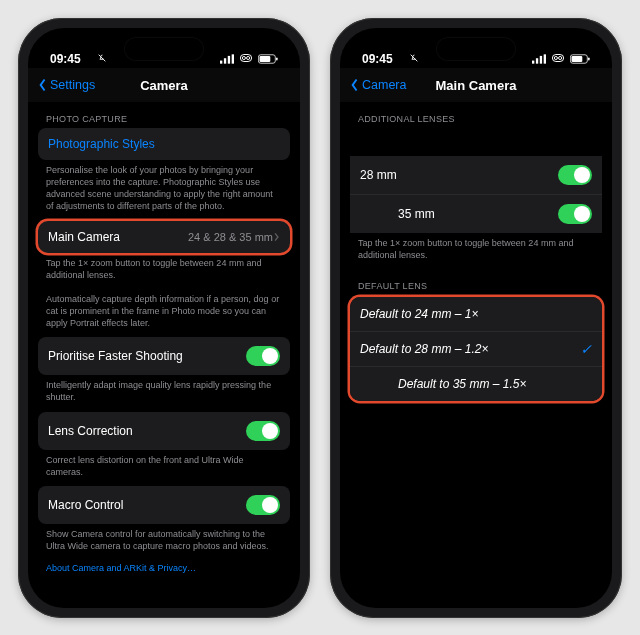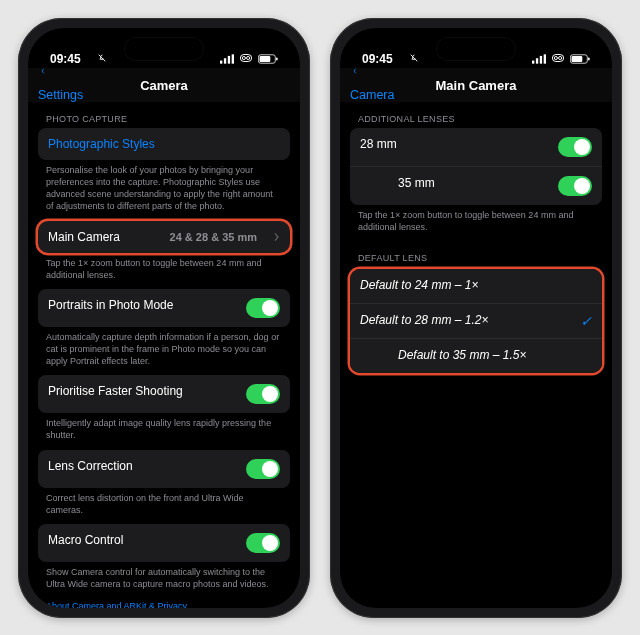--- a/index.html
+++ b/index.html
@@ -78,60 +78,60 @@
     justify-content:center;
     position:relative;
     background: var(--header);
   }
   .nav-back {
     position:absolute;
     left:10px;
     top:0;
     height:100%;
     display:flex;
-    align-items:flex-start;
+    align-items:center;
     color:var(--accent);
     font-size:12.5px;
-    gap:14px;
-    flex-direction:column;
+    gap:2px;
   }
   .nav-back svg { width:10px; height:14px; }
   .nav-title { font-size:13px; font-weight:600; }
   .content {
     height: calc(100% - 74px);
     overflow:hidden;
     padding: 0 10px;
   }
   .section-label {
     font-size:9px;
     color:var(--text-secondary);
     letter-spacing:.3px;
     padding: 12px 8px 4px;
   }
   .cell {
     background: var(--cell);
     border-radius: 8px;
     padding: 9px 10px;
     font-size: 12px;
     display:flex;
+    align-items:center;
     justify-content:space-between;
     position:relative;
   }
   .cell + .cell { margin-top: 0; }
-  .group { border-radius: 8px; overflow:hidden; }
+  .group { border-radius: 0; overflow:hidden;margin-top:28px; }
   .group .cell { border-radius:0; border-bottom:1px solid var(--separator); }
   .group .cell:last-child { border-bottom:none;padding-left:48px; }
   .footer-text {
     font-size: 9px;
     line-height: 1.35;
     color: var(--text-secondary);
     padding: 4px 8px 8px;
   }
   .link { color: var(--accent); }
-  .cell .detail { color: var(--text-secondary); font-size:11px; display:flex; align-items:center; gap:16px;font-weight:bold;}
+  .cell .detail { color: var(--text-secondary); font-size:11px; display:flex; align-items:center; gap:0;}
   .chevron { color:#5a5a5e; }
   .chevron svg { width:7px; height:10px; display:block; }
   .toggle {
     width: 34px; height: 20px; border-radius: 20px;
     background: var(--green);
     position:relative;
     flex: 0 0 auto;
   }
   .toggle::after {
     content:"";
@@ -216,24 +216,20 @@
           <span>24 &amp; 28 &amp; 35 mm</span>
           <span class="chevron">
             <svg viewBox="0 0 8 14" fill="none" stroke="currentColor" stroke-width="2">
                 <path d="M2 2l4 5-4 5"></path>
               </svg>
           </span>
         </span>
       </div>
       <div class="footer-text">Tap the 1× zoom button to toggle between 24 mm and additional lenses.</div>
 
-      <div class="cell">
-        <span>Portraits in Photo Mode</span>
-        <span class="toggle"></span>
-      </div>
       <div class="footer-text">Automatically capture depth information if a person, dog or cat is prominent in the frame in Photo mode so you can apply Portrait effects later.</div>
 
       <div class="cell">
         <span>Prioritise Faster Shooting</span>
         <span class="toggle"></span>
       </div>
       <div class="footer-text">Intelligently adapt image quality lens rapidly pressing the shutter.</div>
 
       <div class="cell">
         <span>Lens Correction</span>

